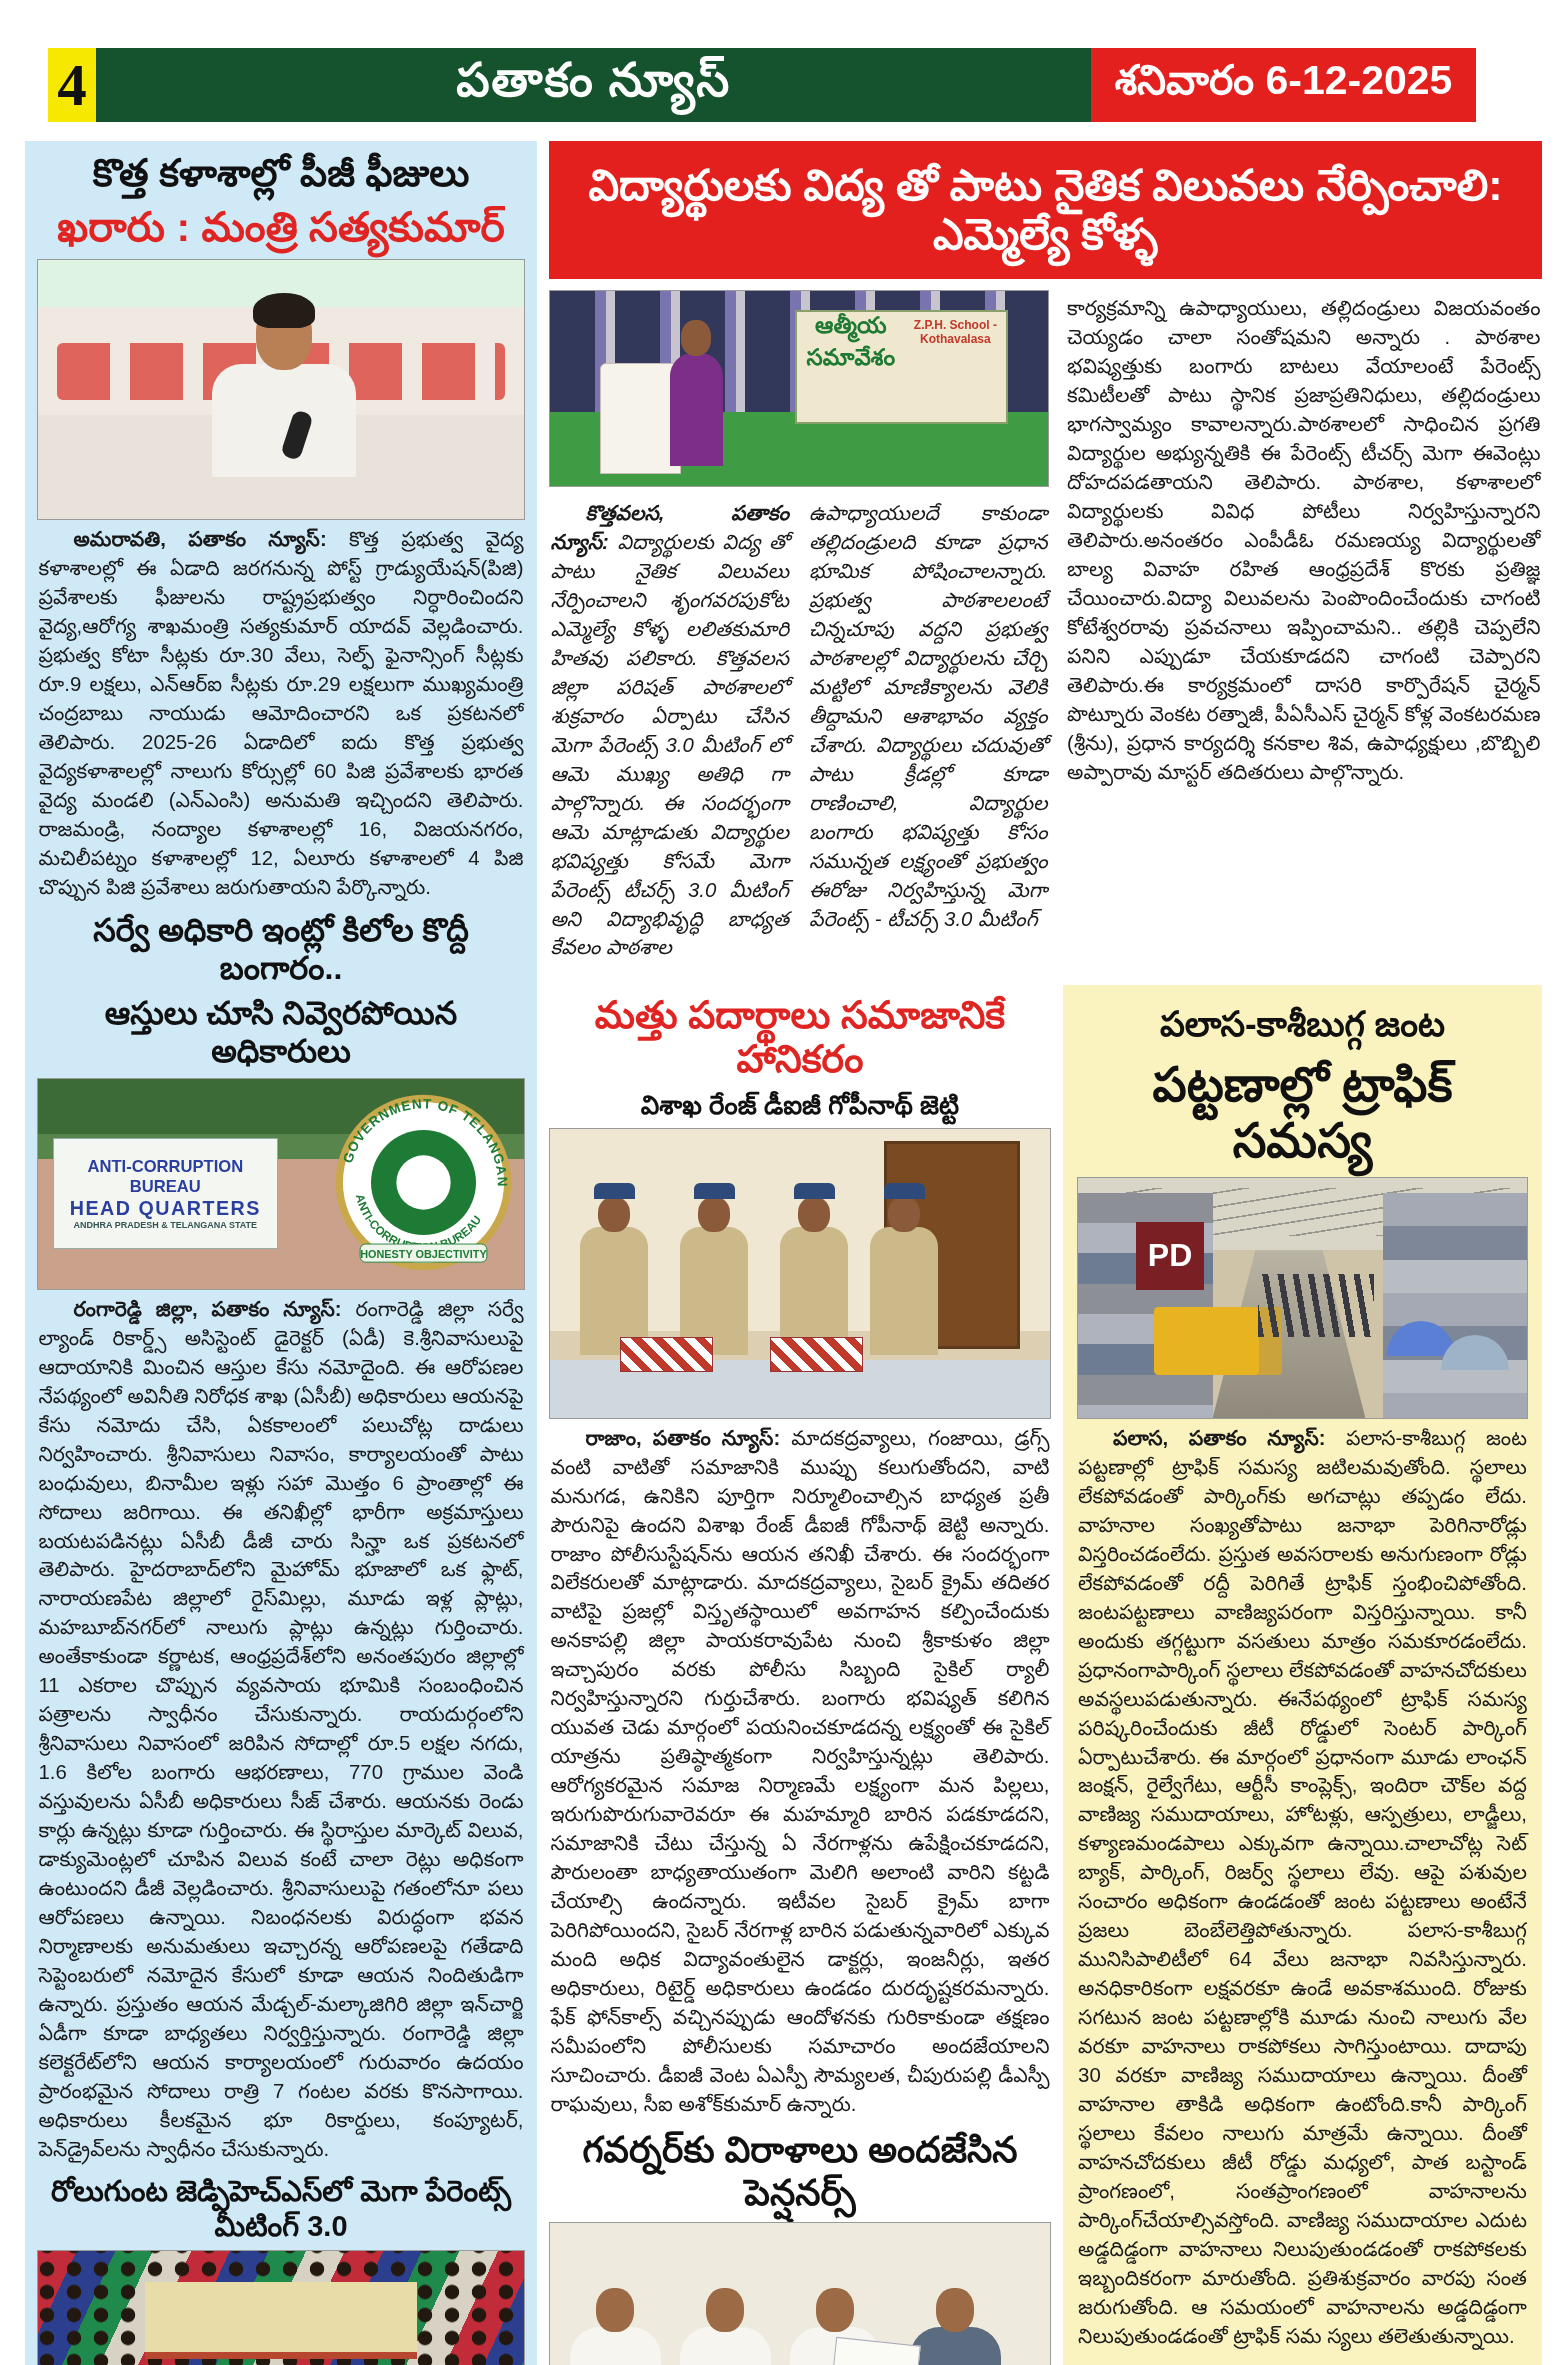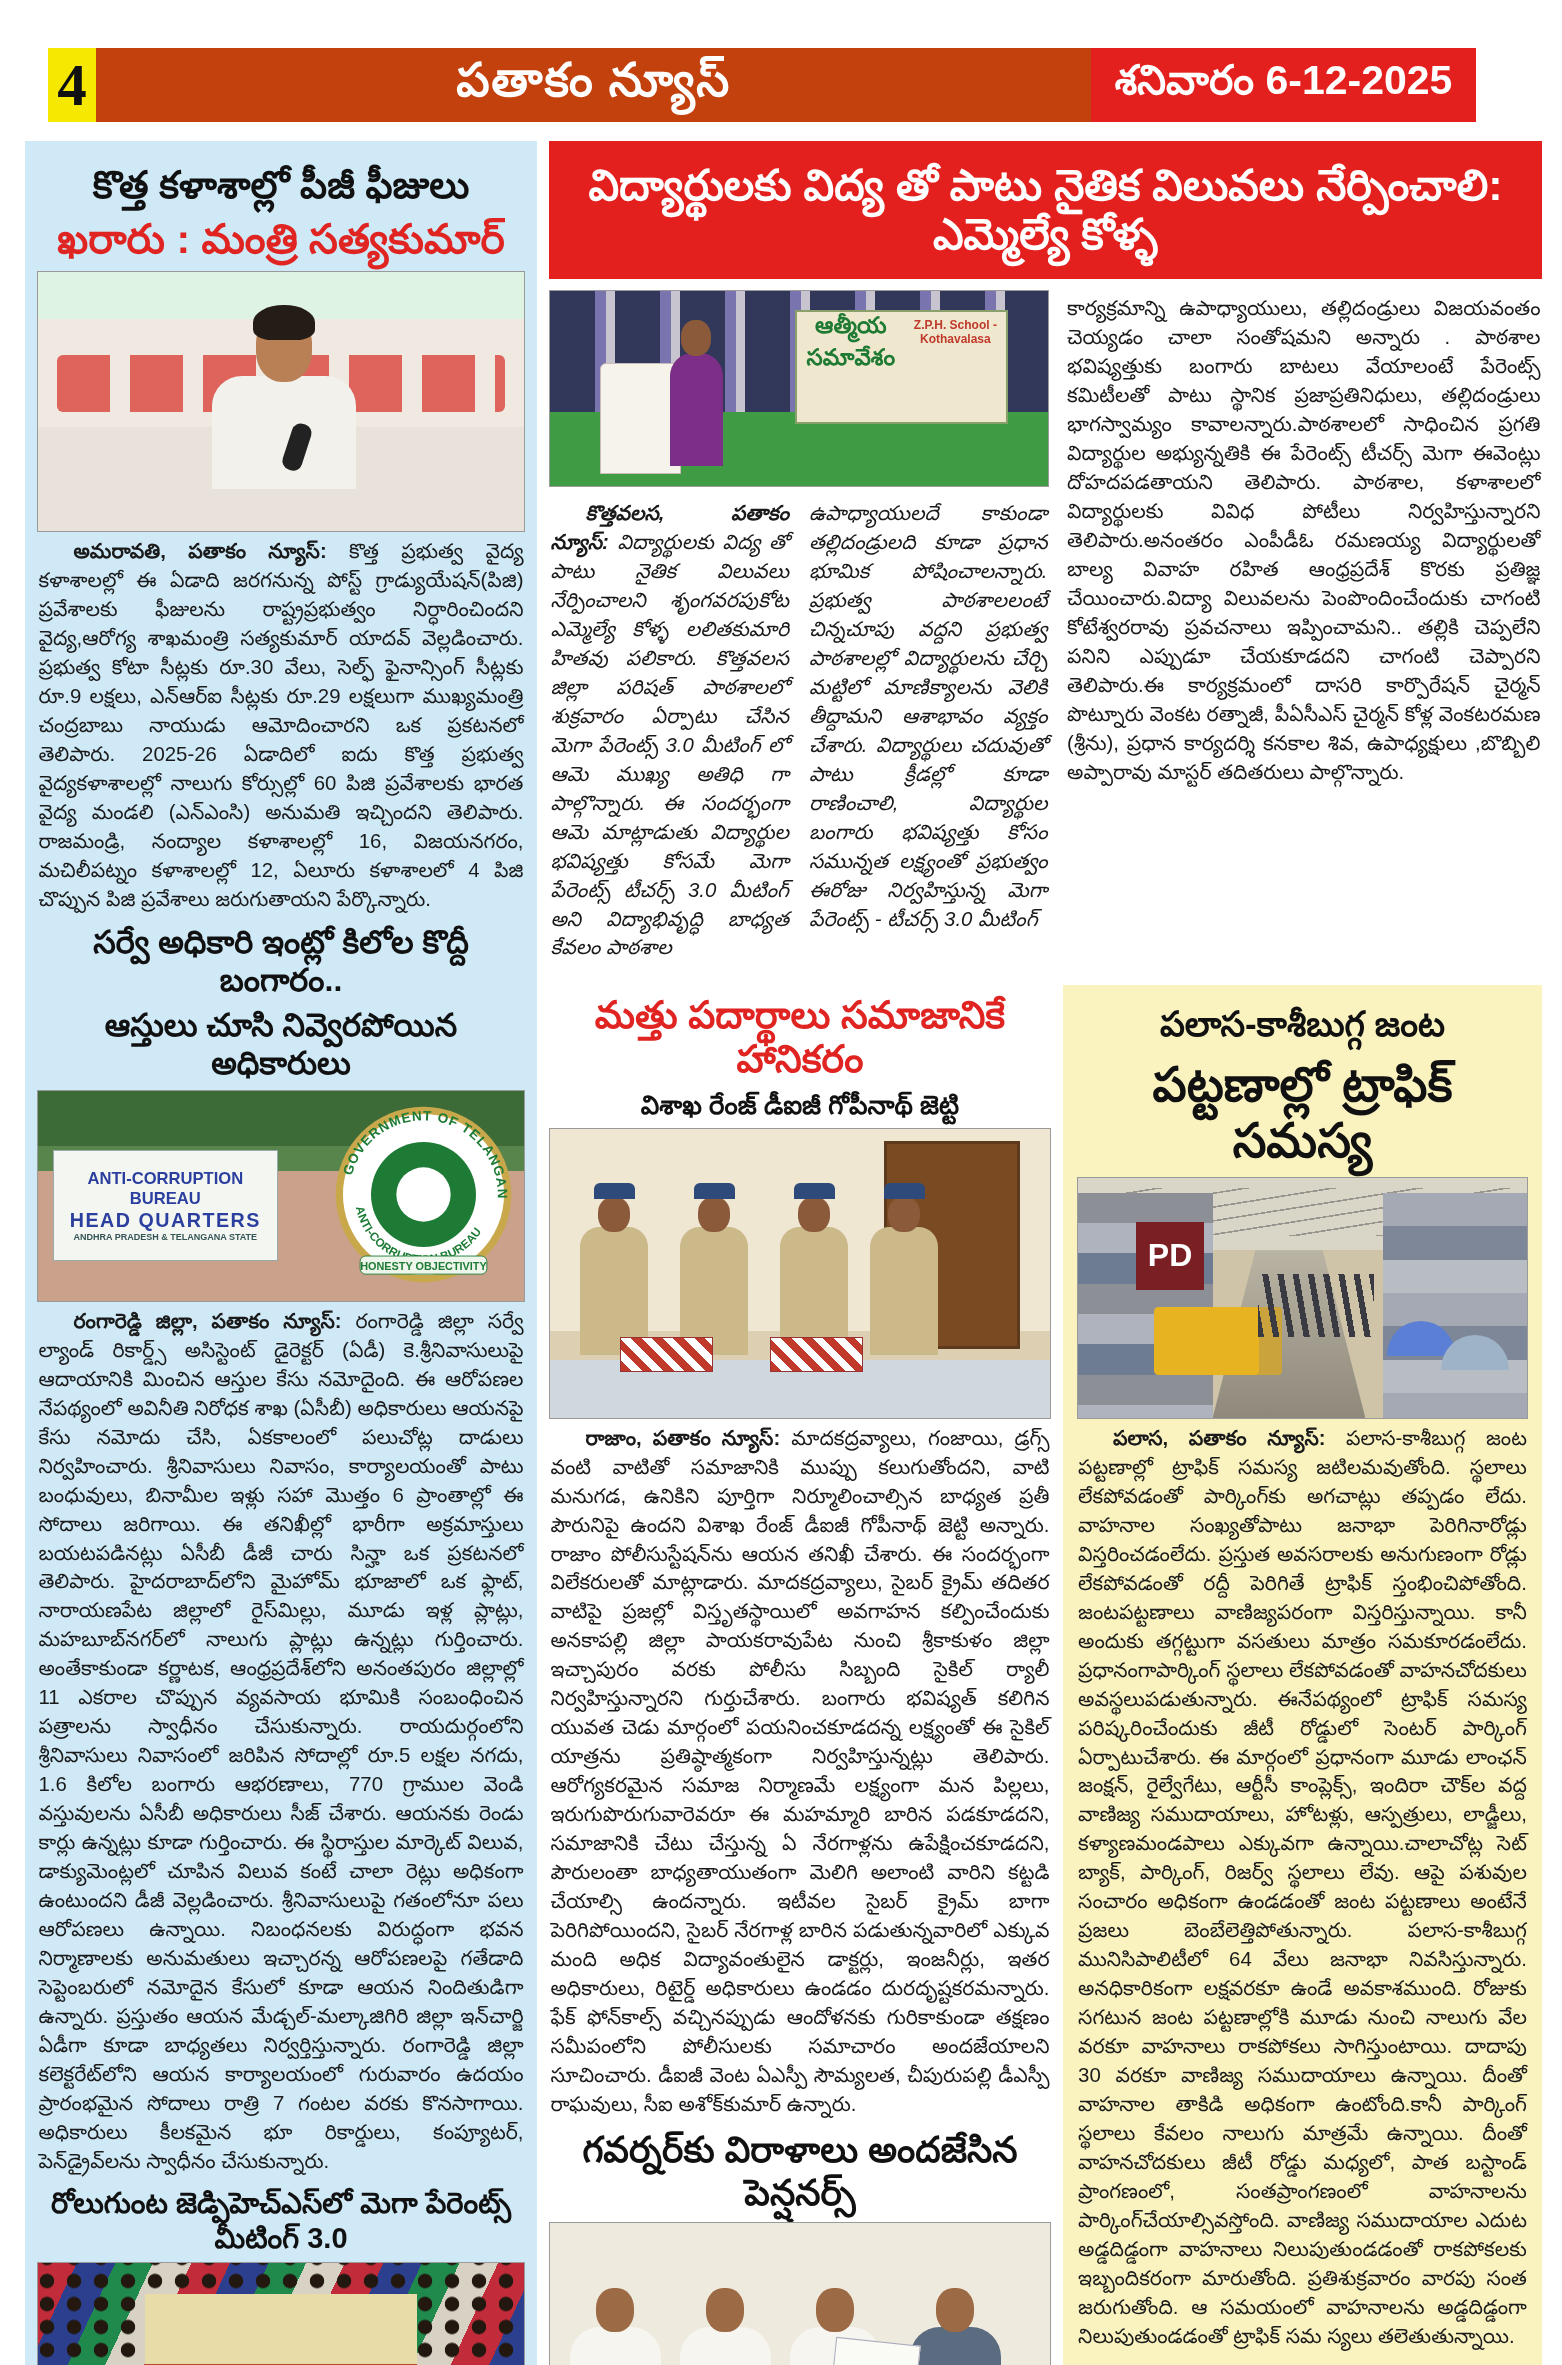--- a/index.html
+++ b/index.html
@@ -2,38 +2,38 @@
 <html style="font-size:12px"><head>
 <meta charset="utf-8">
 <style>
   html,body{margin:0;padding:0;background:#e9e9e9;}
   .page{position:relative;width:1562px;height:2366px;background:#ffffff;overflow:hidden;
         font-family:"Liberation Sans","DejaVu Sans",sans-serif;color:#1a1a1a;}
   
   .hdr{position:absolute;left:48px;top:48px;width:1428px;height:74px;display:flex;}
   .hdr .pgnum{width:48px;background:#f6e800;color:#111;font-weight:bold;font-size:59px;
               display:flex;align-items:center;justify-content:center;font-family:"Liberation Serif",serif;}
-  .hdr .mast{width:995px;background:#c2410c;color:#fff;font-size:47px;font-weight:bold;
+  .hdr .mast{width:995px;background:#14532d;color:#fff;font-size:47px;font-weight:bold;
              display:flex;align-items:center;justify-content:center;letter-spacing:1.5px;}
   .hdr .date{flex:1;background:#e4201e;color:#fff;font-size:41px;font-weight:bold;
              display:flex;align-items:center;justify-content:center;}
   
   .content{position:absolute;left:25px;top:141px;width:1517px;display:flex;gap:12px;align-items:flex-start;}
   .leftcol{width:512px;background:#cfe9f7;padding:9px 12px 15px 12px;box-sizing:border-box;}
   .main{width:993px;}
   .midcol{width:502px;}
   .rightcol{flex:1;background:#faf3c0;padding:10.6px 13.6px;box-sizing:border-box;}
   
   .body{font-size:20.4px;line-height:1.42;text-align:justify;margin:4.5px 1.5px 10.6px 1.5px;}
   .body .dl{font-weight:bold;}
   .ind{display:inline-block;width:35px;}
   h2,h3{margin:7.6px 3px;text-align:center;font-weight:bold;line-height:1.18;}
   .hl-black{color:#111;}
   .hl-red{color:#e02421;}
-  .l1h1{font-size:38px;margin-top:13px;}
+  .l1h1{font-size:38px;margin-top:1px;}
   .l1h2{font-size:41px;}
   .l2h{font-size:32px;}
   .l3h{font-size:29px;}
   .banner{background:#e4201e;color:#ffffff;font-size:43px;font-weight:bold;text-align:center;
           padding:19.7px 7.6px;line-height:1.15;}
   .m2h{font-size:38px;}
   .m2sub{font-size:26px;}
   .m3h{font-size:36px;}
   .r1h1{font-size:35px;margin-bottom:12px;}
   .r1h2{font-size:48px;margin-top:3px;}

